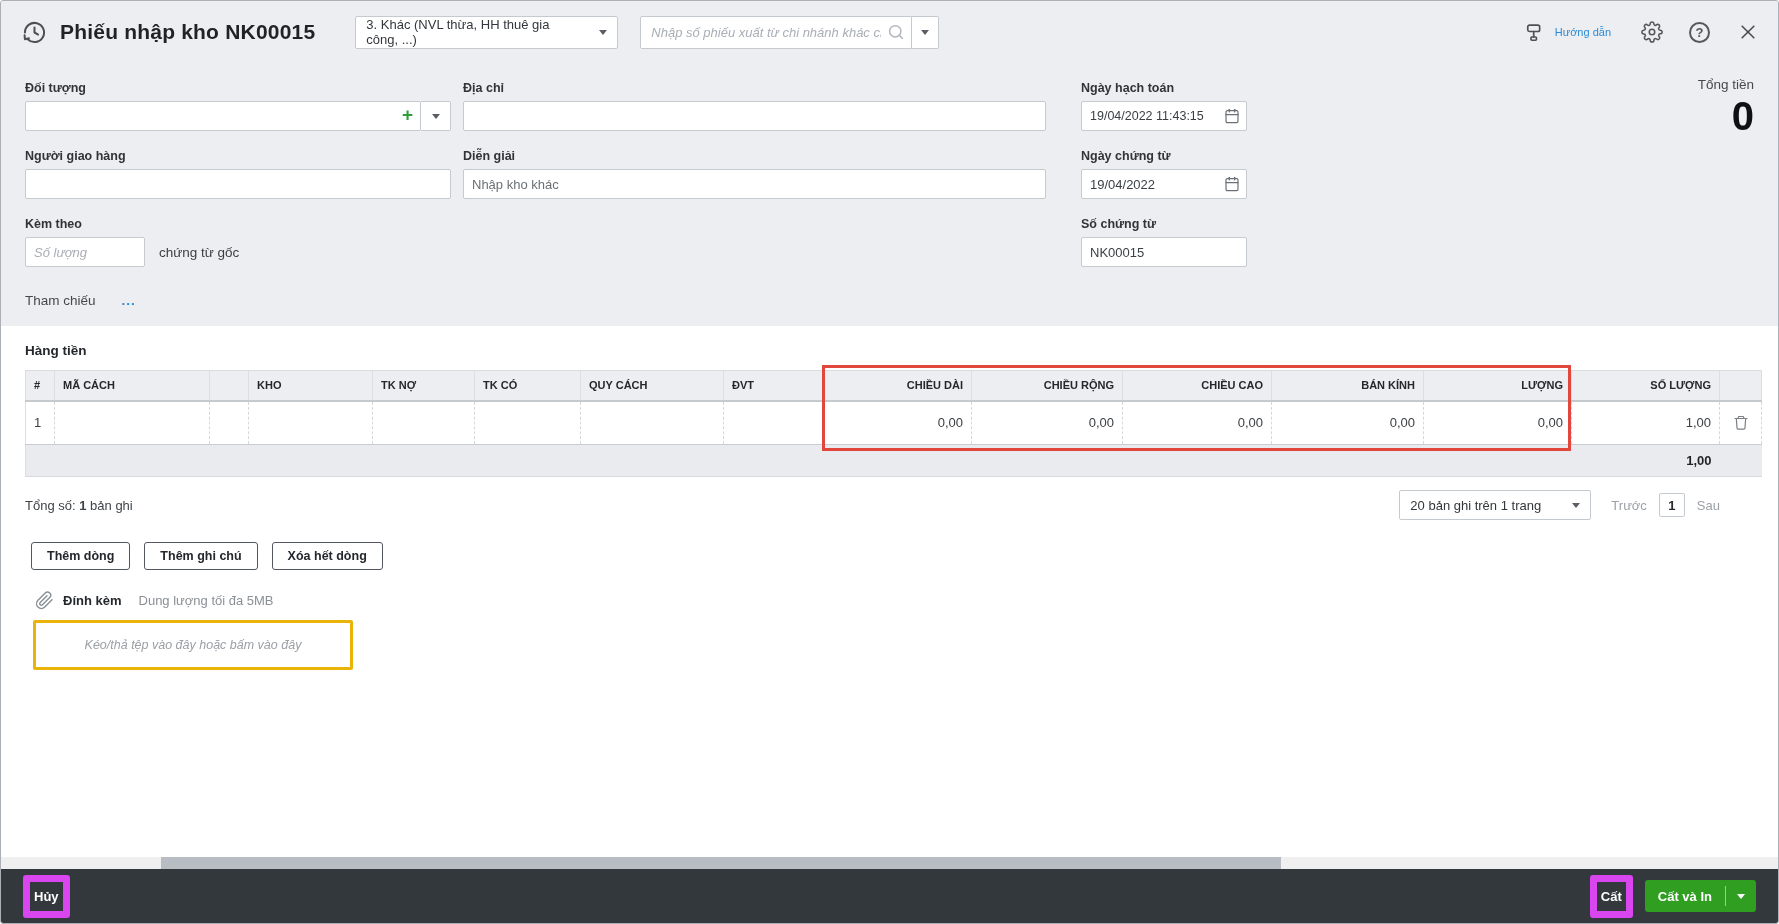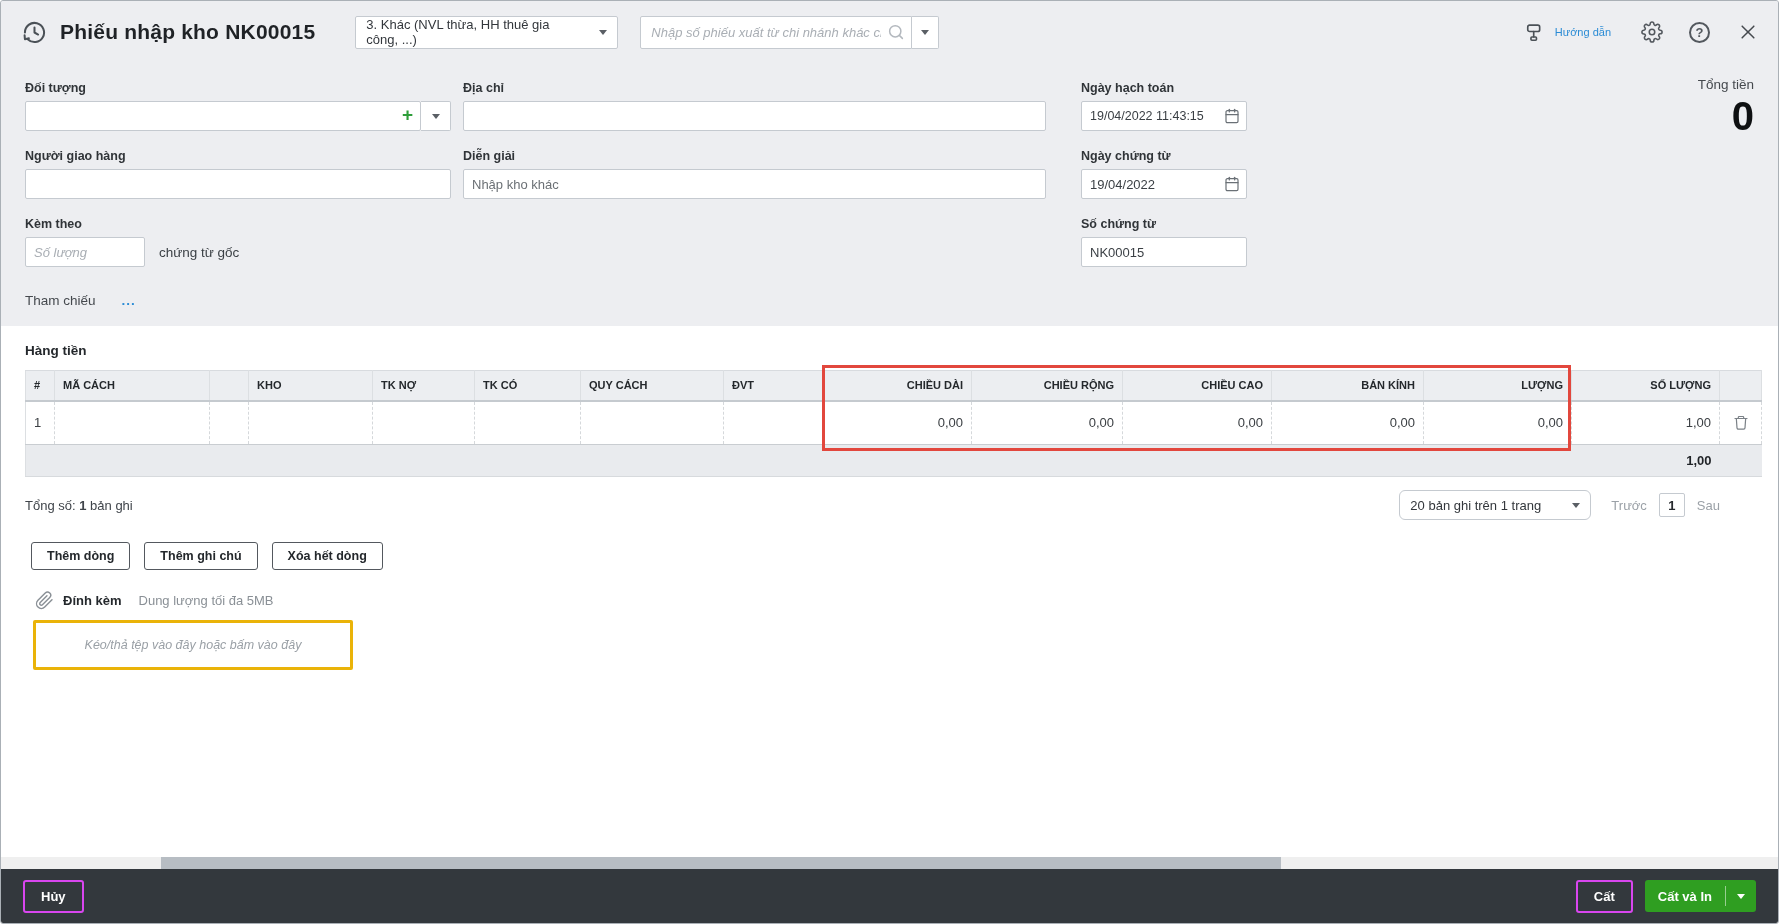--- a/index.html
+++ b/index.html
@@ -101,21 +101,21 @@
   .trash-icon{width:16px;height:17px;color:#7b8187;cursor:pointer;display:block;margin:0 auto;}
   .red-overlay{
     position:absolute;left:797px;top:-5px;width:749px;height:86px;
     border:3px solid #e2473d;pointer-events:none;z-index:5;
   }
   
   .pag-row{display:flex;align-items:center;margin:13px 58px 0 24px;height:30px;}
   .total-records{font-size:13px;color:#3f444a;}
   .total-records b{font-weight:bold;}
   .pag-spacer{flex:1;}
-  .pagesize-select{width:192px;height:30px;border-radius:6px;}
+  .pagesize-select{width:192px;height:30px;}
   .pag-prev,.pag-next{font-size:13px;color:#9ba1a7;cursor:pointer;}
   .pag-prev{margin-left:20px;}
   .pag-next{margin-left:12px;}
   .page-box{
     width:26px;height:24px;border:1px solid #c5cad0;border-radius:2px;background:#fff;
     margin-left:12px;display:flex;align-items:center;justify-content:center;
     font-size:13px;font-weight:bold;color:#26292d;cursor:text;
   }
   
   .row-actions{display:flex;margin:22px 0 0 30px;}
@@ -135,22 +135,22 @@
     font-size:12.5px;font-style:italic;color:#9aa0a6;cursor:pointer;background:#fff;
   }
   
   .hscroll{position:absolute;left:0;right:0;bottom:54px;height:12px;background:#efefef;}
   .hscroll-thumb{position:absolute;left:160px;top:0;width:1120px;height:12px;background:#b7bdc3;cursor:pointer;}
   .footerbar{
     position:absolute;left:0;right:0;bottom:0;height:54px;background:#33383d;
     display:flex;align-items:center;padding:0 22px;
   }
   .ghost-btn{
-    border:2px solid #d946ef;border-radius:3px;background:transparent;color:#fff;
-    font-size:13px;font-weight:bold;padding:7px 16px;cursor:pointer;
+    border:7px solid #d946ef;border-radius:3px;background:transparent;color:#fff;
+    font-size:13px;font-weight:bold;padding:7px 4px;cursor:pointer;
     font-family:"Liberation Sans", sans-serif;
   }
   .footer-spacer{flex:1;}
   .save-btn{margin-right:12px;}
   .split-btn{
     display:flex;align-items:stretch;background:#2f9e21;border-radius:3px;overflow:hidden;
     color:#fff;font-size:13px;font-weight:bold;cursor:pointer;height:32px;
   }
   .split-main{display:flex;align-items:center;padding:0 13px;}
   .split-divider{width:1px;background:rgba(255,255,255,.5);margin:6px 0;}

